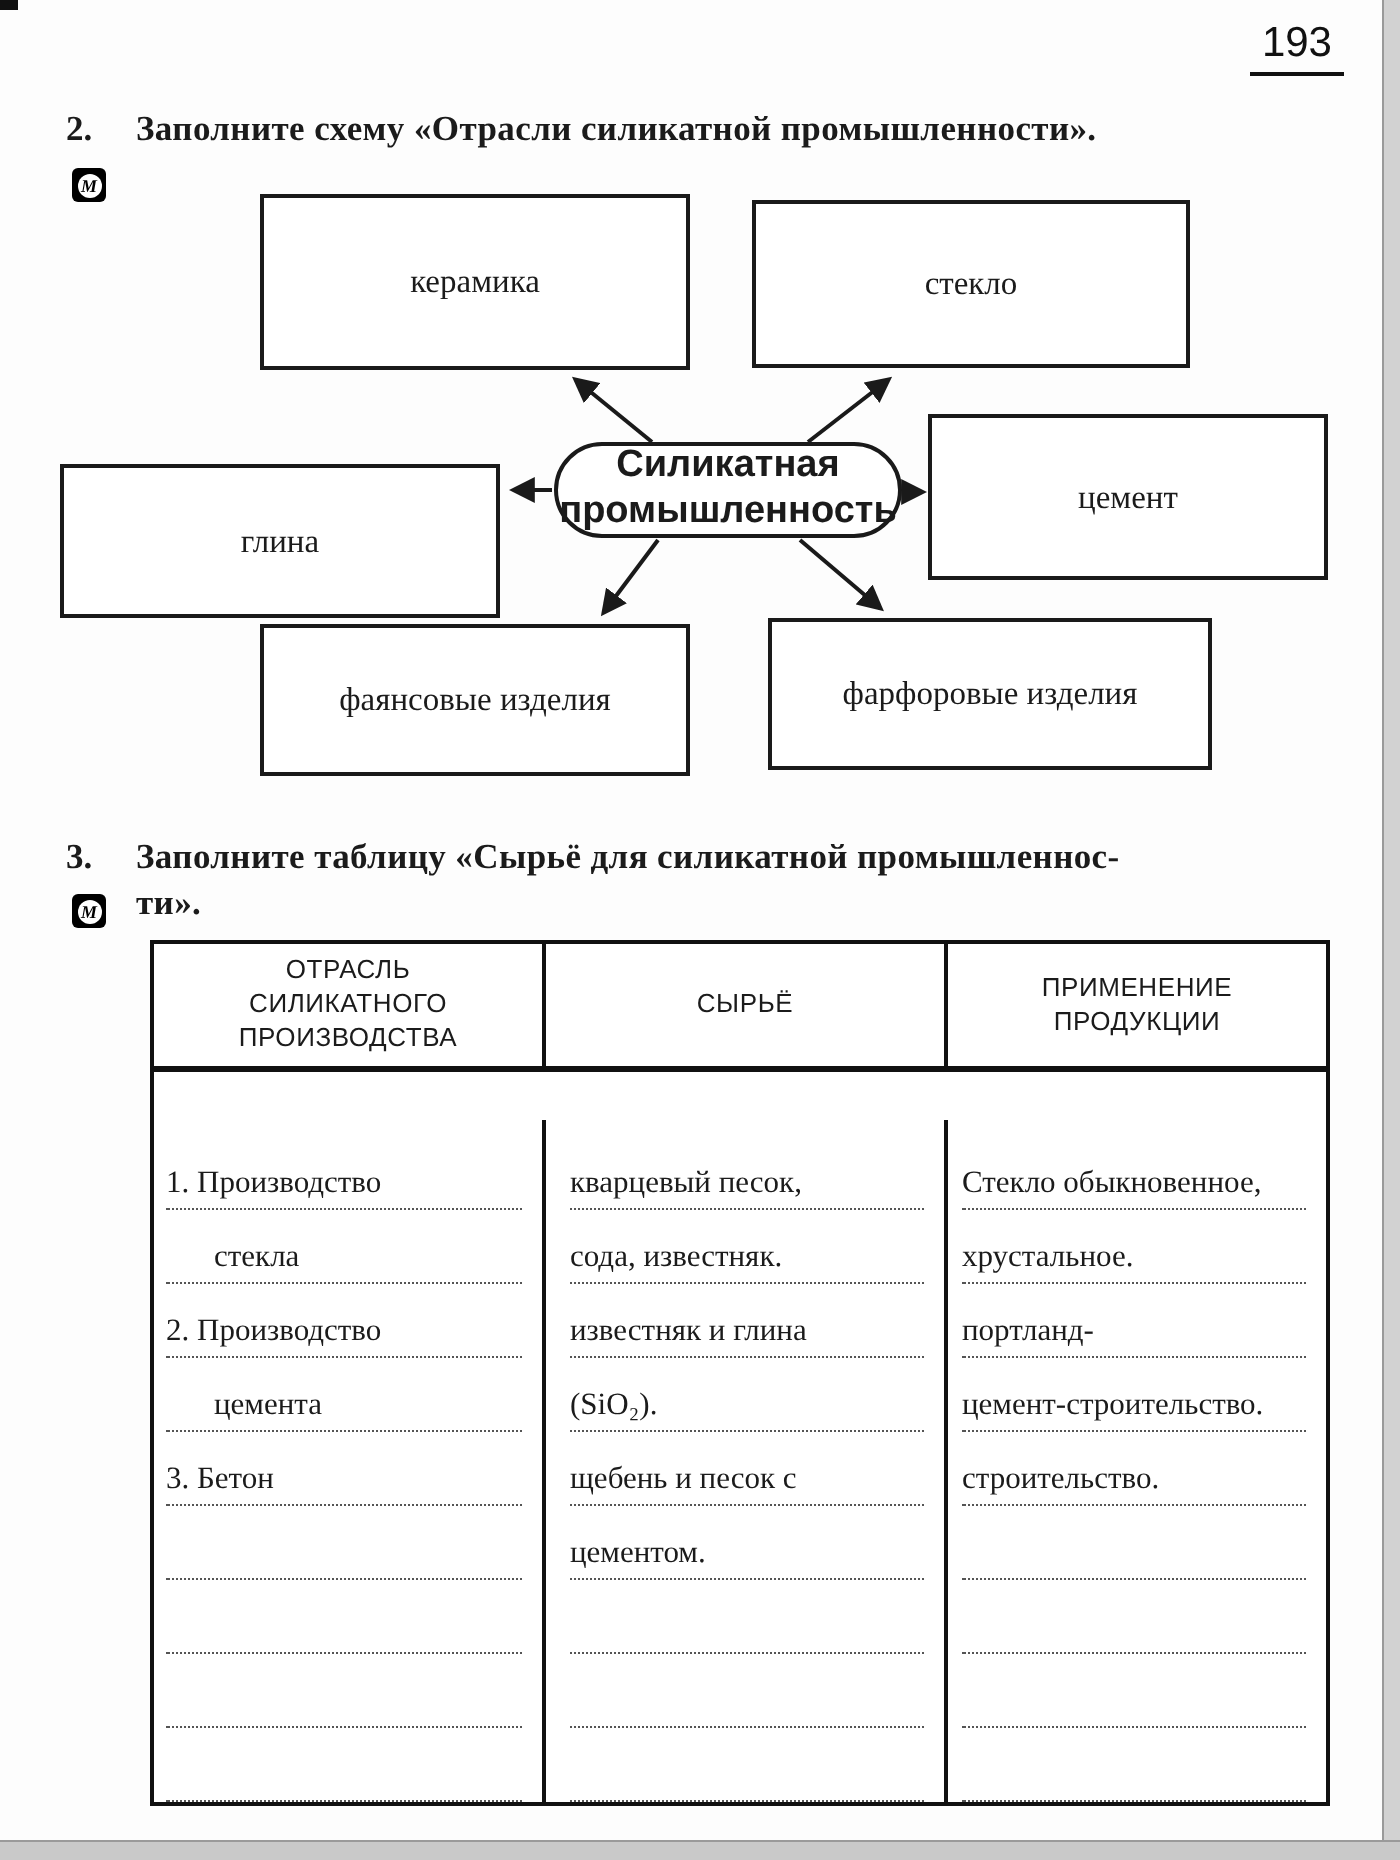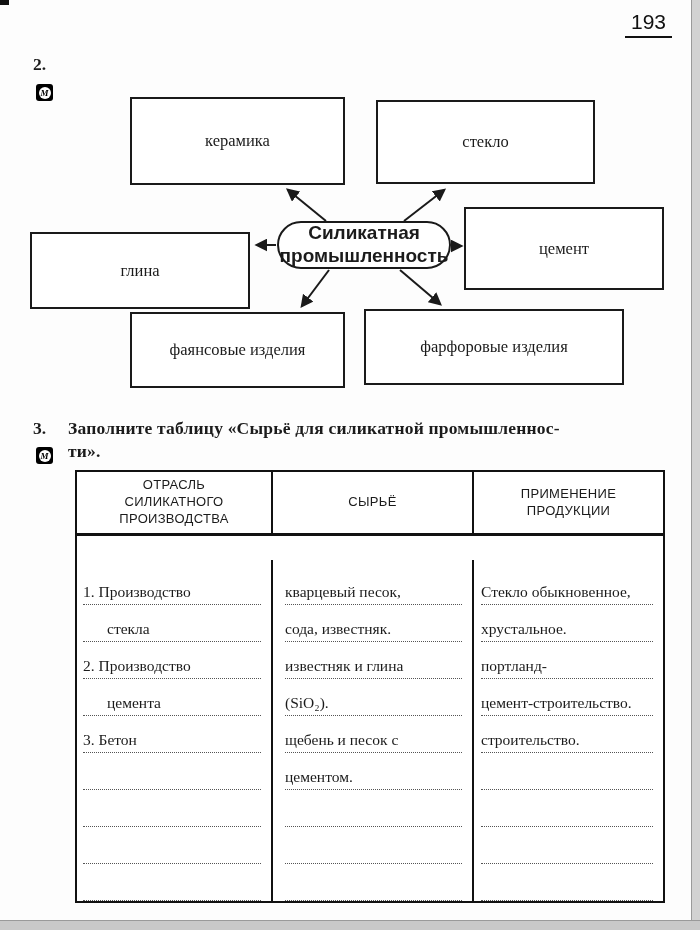--- a/index.html
+++ b/index.html
@@ -68,20 +68,21 @@
 
 <div class="page">
 
   <div class="corner-mark"></div>
   <div class="edge-right"></div>
   <div class="edge-bottom"></div>
 
   <div class="page-number">193</div>
 
   <div class="task-num" style="left:33px; top:54px;">2.</div>
+  <div class="task-title" style="left:68px; top:54px;">Заполните схему «Отрасли силикатной промышленности».</div>
   <span class="m-icon" style="left:36px; top:84px;">
     <span class="m-icon-circle">М</span>
   </span>
 
   <svg class="arrow-layer" viewBox="0 0 700 320" width="700" height="320">
     <defs>
       <marker id="ah" viewBox="0 0 10 10" refX="8" refY="5" markerWidth="6.5" markerHeight="6.5" orient="auto">
         <path d="M0,0 L10,5 L0,10 z" fill="#1a1a1a"></path>
       </marker>
     </defs>
@@ -101,21 +102,21 @@
   </div>
   <div class="node-box" style="left:30px; top:208px; width:220px; height:77px;margin-top:24px;">
     <span>глина</span>
   </div>
   <div class="node-box" style="left:464px; top:207px; width:200px; height:83px;">
     <span>цемент</span>
   </div>
   <div class="node-box" style="left:130px; top:312px; width:215px; height:76px;">
     <span>фаянсовые изделия</span>
   </div>
-  <div class="node-box" style="left:364px; top:309px; width:260px; height:76px;">
+  <div class="node-box" style="left:384px; top:309px; width:222px; height:76px;">
     <span>фарфоровые изделия</span>
   </div>
 
   <div class="center-node" style="left:277px; top:221px; width:174px; height:48px;">
     <span>Силикатная</span>
     <span>промышленность</span>
   </div>
 
   <div class="task-num" style="left:33px; top:418px;">3.</div>
   <div class="task-title" style="left:68px; top:418px;">Заполните таблицу «Сырьё для силикатной промышленнос-</div>

